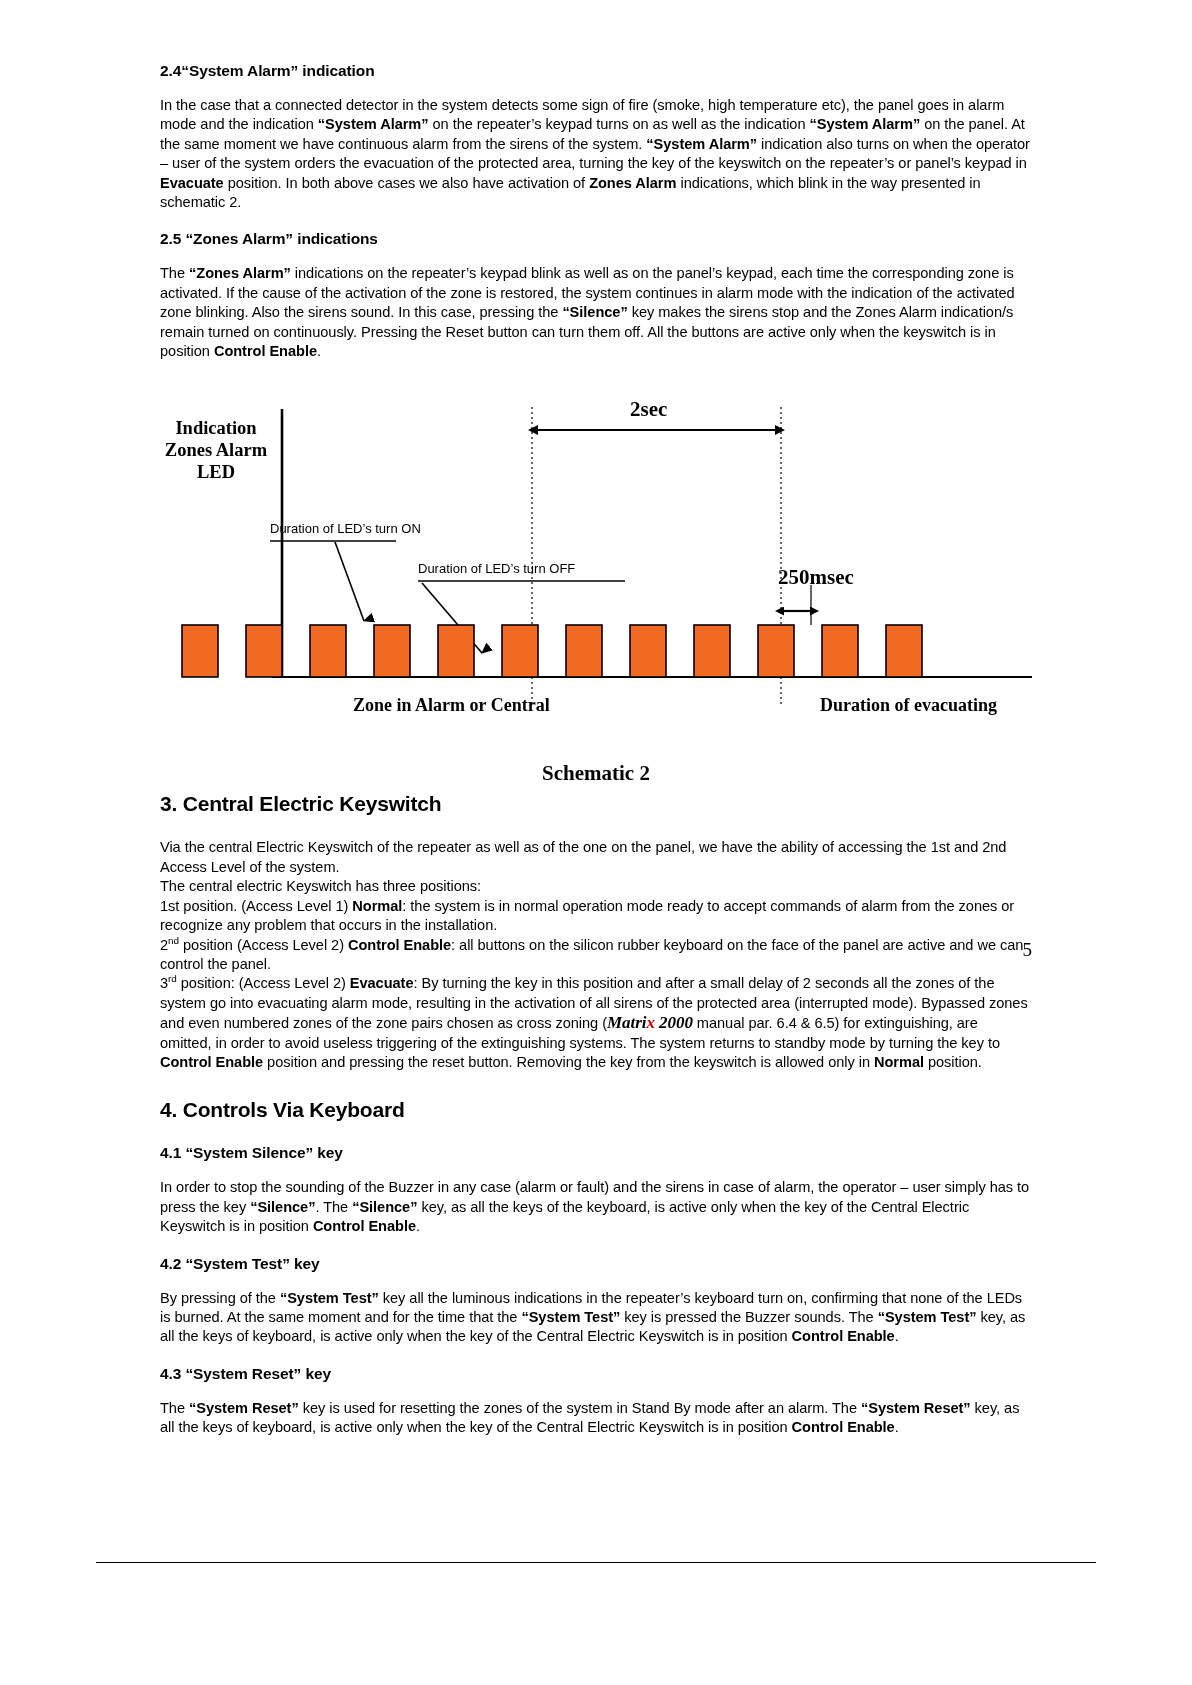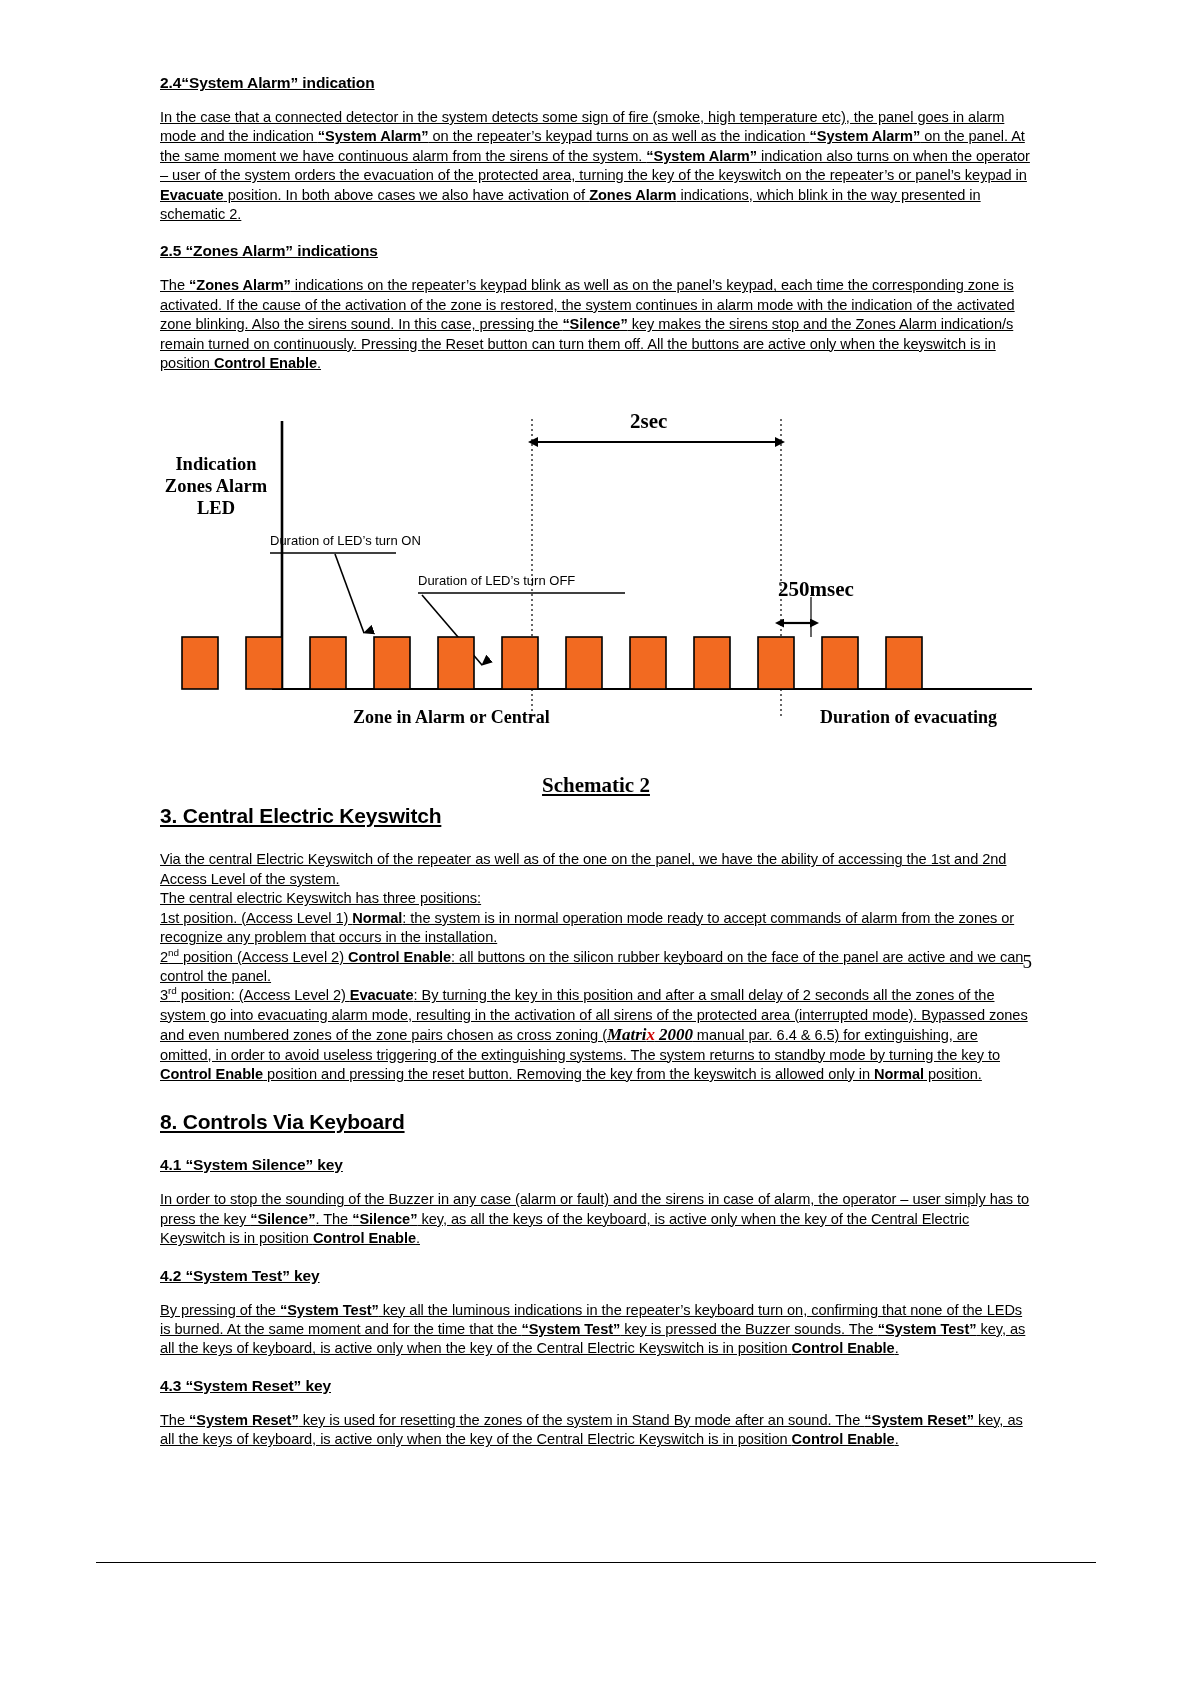--- a/index.html
+++ b/index.html
@@ -9,25 +9,24 @@
     height: 1685px;
     background: #ffffff;
     font-family: "Liberation Sans", sans-serif;
     color: #000000;
     position: relative;
     overflow: hidden;
   }
 
   .page {
     position: absolute;
-    left: 0; top: 12px;
+    left: 0; top: 0;
     width: 1192px;
     height: 1211px;
     padding: 62px 160px 0 160px;
-    text-decoration: underline;
   }
 
   .content { width: 872px; }
 
   h3.sub-heading {
     font-size: 15.5px;
     font-weight: bold;
     margin: 0 0 16px 0;
     letter-spacing: -0.1px;
   }
@@ -80,21 +79,20 @@
     font-size: 13px;
     white-space: nowrap;
   }
   .axis-title {
     position: absolute;
     font-family: "Liberation Serif", serif;
     font-weight: bold;
     font-size: 18.5px;
     text-align: center;
     line-height: 22px;
-    margin-top: 24px;
   }
 
   .schem-caption {
     font-family: "Liberation Serif", serif;
     font-weight: bold;
     font-size: 21px;
     text-align: center;
     width: 872px;
     margin: 6px 0 2px 0;
   }
@@ -200,29 +198,29 @@
       <div class="serif-lbl" style="left:193px; top:310px; font-size:18px;">Zone in Alarm or Central</div>
 
       <div class="serif-lbl" style="left:660px; top:310px; font-size:18px;">Duration of evacuating</div>
     </div>
 
     <div class="schem-caption">Schematic 2</div>
 
     <h2 class="main-heading">3. Central Electric Keyswitch</h2>
     <p class="body-text"><span>Via the central Electric Keyswitch of the repeater as well as of the one on the panel, we have the ability of accessing the 1st and 2nd Access Level of the system.</span><br><span>The central electric Keyswitch has three positions:</span><br><span>1st position. (Access Level 1) </span><b>Normal</b><span>:  the system is in normal operation mode ready to accept commands of alarm from the zones or recognize any problem that occurs in the installation.</span><br><span>2</span><sup>nd</sup><span> position (Access Level 2) </span><b>Control Enable</b><span>: all buttons on the silicon rubber keyboard on the face of the panel are active and we can control the panel.</span><br><span>3</span><sup>rd</sup><span> position: (Access Level 2) </span><b>Evacuate</b><span>: By turning the key in this position and after a small delay of 2 seconds all the zones of the system go into evacuating alarm mode, resulting in the activation of all sirens of the protected area (interrupted mode). Bypassed zones and even numbered zones of the zone pairs chosen as cross zoning (</span><span class="matrix-brand"><span>Matri</span><span class="x-red">x</span><span> 2000</span></span><span> manual par. 6.4 &amp; 6.5) for extinguishing, are omitted, in order to avoid useless triggering of the extinguishing systems. The system returns to standby mode by turning the key to </span><b>Control Enable</b><span> position and pressing the reset button. Removing the key from the keyswitch is allowed only in </span><b>Normal</b><span> position.</span></p>
 
-    <h2 class="main-heading" style="margin-top:26px;">8. Controls Via Keyboard</h2>
+    <h2 class="main-heading" style="margin-top:26px;">4. Controls Via Keyboard</h2>
 
     <h3 class="sub-heading">4.1 “System Silence” key</h3>
     <p class="body-text"><span>In order to stop the sounding of the Buzzer in any case (alarm or fault) and the sirens in case of alarm, the operator – user simply has to press the key  </span><b>“Silence”</b><span>.  The  </span><b>“Silence”</b><span> key, as all the keys of the keyboard, is active only when the key of the Central Electric Keyswitch is in position  </span><b>Control  Enable</b><span>.</span></p>
 
     <h3 class="sub-heading">4.2 “System Test” key</h3>
     <p class="body-text"><span>By pressing of the </span><b>“System Test”</b><span> key all the luminous indications in the repeater’s keyboard turn on, confirming that none of the LEDs is burned. At the same moment and for the time that the </span><b>“System Test”</b><span> key is pressed the Buzzer sounds.  The </span><b>“System Test”</b><span> key, as all the keys of keyboard, is active only when the key of the Central Electric Keyswitch is in position </span><b>Control Enable</b><span>.</span></p>
 
     <h3 class="sub-heading">4.3 “System Reset” key</h3>
-    <p class="body-text tight"><span>The </span><b>“System Reset”</b><span> key is used for resetting the zones of the system in Stand By mode after an sound. The </span><b>“System Reset”</b><span> key, as all the keys of keyboard, is active only when the key of the Central Electric Keyswitch is in position </span><b>Control  Enable</b><span>.</span></p>
+    <p class="body-text tight"><span>The </span><b>“System Reset”</b><span> key is used for resetting the zones of the system in Stand By mode after an alarm. The </span><b>“System Reset”</b><span> key, as all the keys of keyboard, is active only when the key of the Central Electric Keyswitch is in position </span><b>Control  Enable</b><span>.</span></p>
 
   </div>
 
   <div class="page-number">5</div>
 </div>
 
 <div class="footer-rule"></div>
 
 </body></html>

